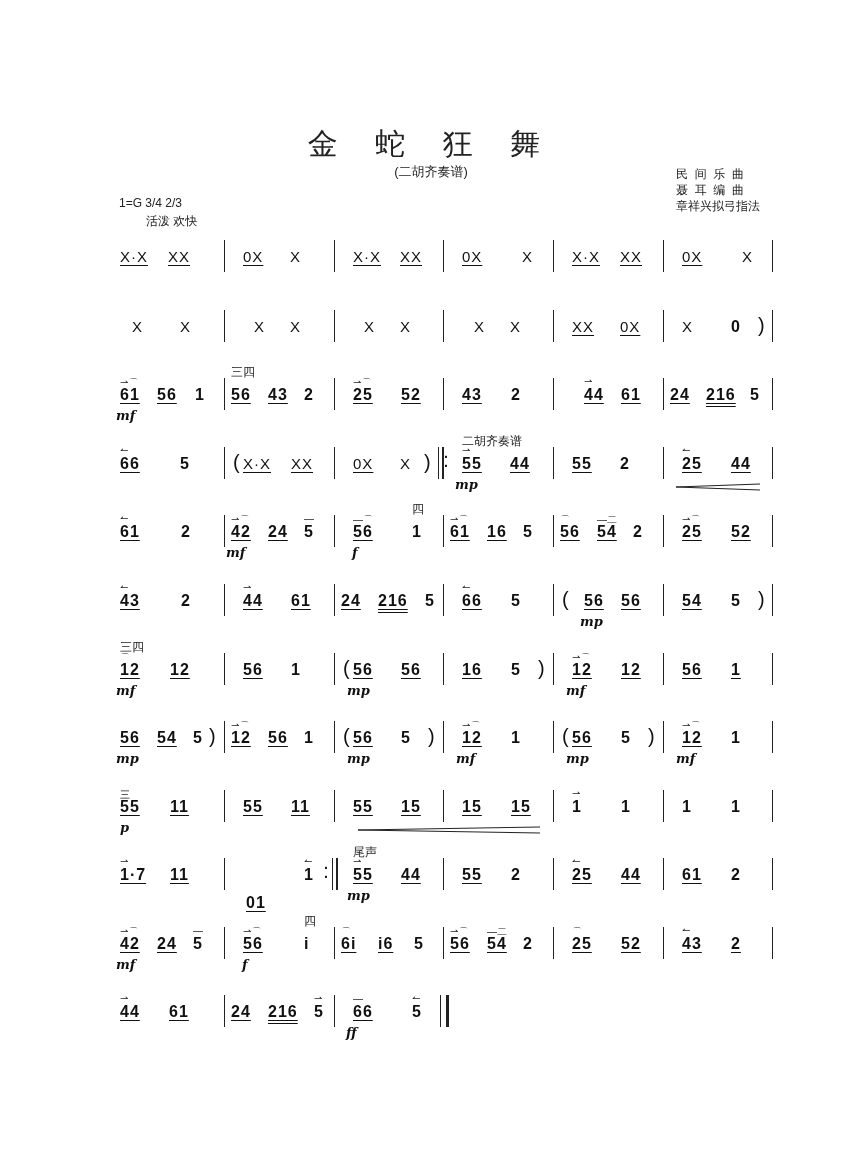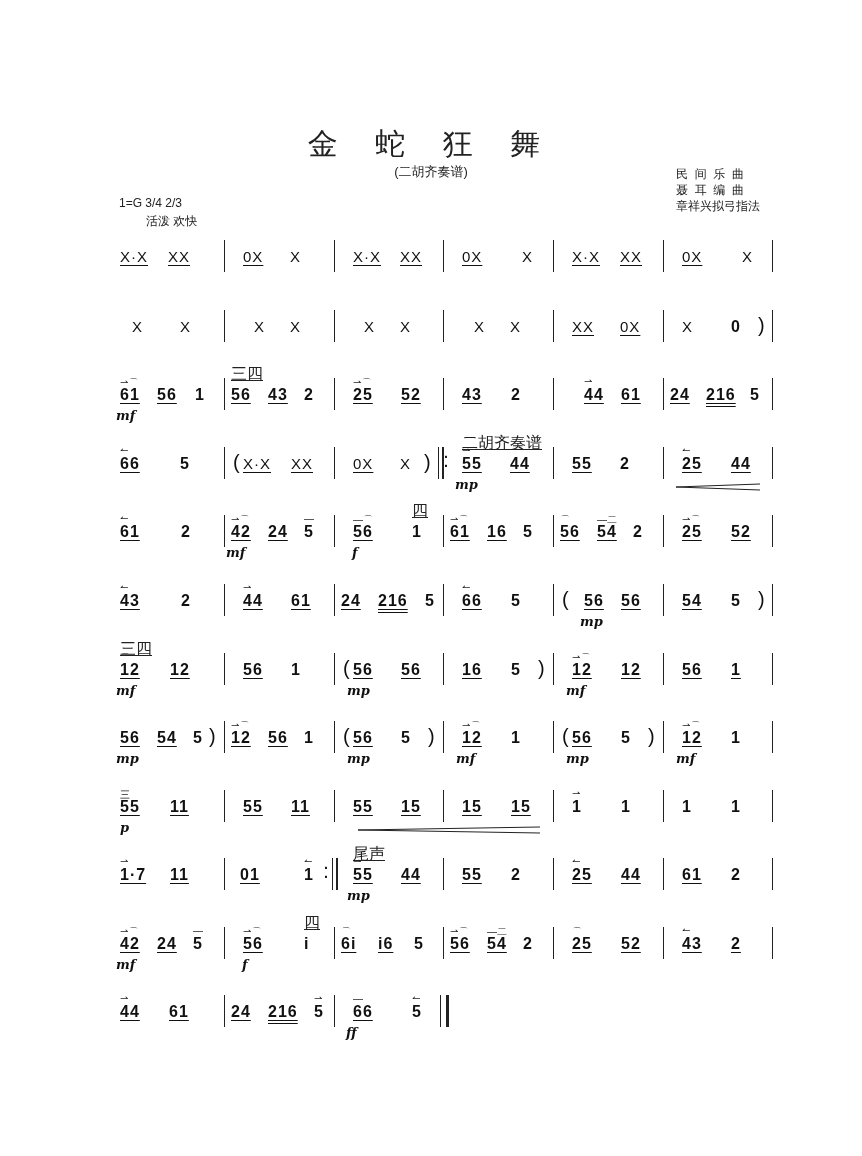--- a/index.html
+++ b/index.html
@@ -18,21 +18,21 @@
   .bar.double { width: 3px; border-left: 1px solid #222; background: transparent; border-right: 2px solid #222; }
   .bar.final { width: 5px; border-left: 1px solid #222; border-right: 3px solid #222; background: transparent; }
   .rep-dots { position: absolute; top: 6px; font-size: 14px; line-height: 9px; font-weight: bold; }
   .note { position: absolute; top: 8px; font-size: 16px; font-weight: bold; white-space: pre;
           font-family: "Liberation Sans", sans-serif; letter-spacing: 1px; }
   .note.u { text-decoration: underline; text-underline-offset: 3px; }
   .note.uu { text-decoration: underline double; text-underline-offset: 3px; }
   .x { font-weight: normal; font-size: 15px; }
   .dyn { position: absolute; top: 30px; font-family: "DejaVu Serif", serif; font-style: italic;
          font-weight: bold; font-size: 13px; }
-  .ann { position: absolute; top: -14px; font-size: 16px; white-space: pre; color: #222; text-decoration: underline; }
+  .ann { position: absolute; top: -14px; font-size: 12px; white-space: pre; color: #222; }
   .bow { position: absolute; top: -2px; font-size: 10px; color: #222; }
   .paren { position: absolute; top: 4px; font-size: 20px; font-weight: normal; }
   .hairpin { position: absolute; height: 8px; }
 </style>
 </head>
 <body>
 
 <div class="title">金 蛇 狂 舞</div>
 <div class="subtitle">(二胡齐奏谱)</div>
 <div class="credits">
@@ -294,21 +294,21 @@
       <div class="bar" style="left: 663px;"></div>
       <span class="note " style="left: 682px;">1</span>
       <span class="note " style="left: 731px;">1</span>
       <div class="bar" style="left: 772px;"></div>
     </div>
     <div class="row" style="top: 858px;">
       <span class="note u" style="left: 120px;">1·7</span>
       <span class="bow" style="left: 120px;">⇀</span>
       <span class="note u" style="left: 170px;">11</span>
       <div class="bar" style="left: 224px;"></div>
-      <span class="note u" style="left: 240px;">01</span>
+      <span class="note u" style="left: 246px; margin-top: 28px;">01</span>
       <span class="note " style="left: 304px;">1</span>
       <span class="bow" style="left: 304px;">↼</span>
       <div class="bar double" style="left: 332px;"></div>
       <div class="rep-dots" style="left: 324px;">·<br>·</div>
       <span class="note u" style="left: 353px;">55</span>
       <span class="bow" style="left: 353px;">⇀</span>
       <span class="ann" style="left: 353px;">尾声</span>
       <span class="note u" style="left: 401px;">44</span>
       <span class="dyn" style="left: 347px;">mp</span>
       <div class="bar" style="left: 443px;"></div>

